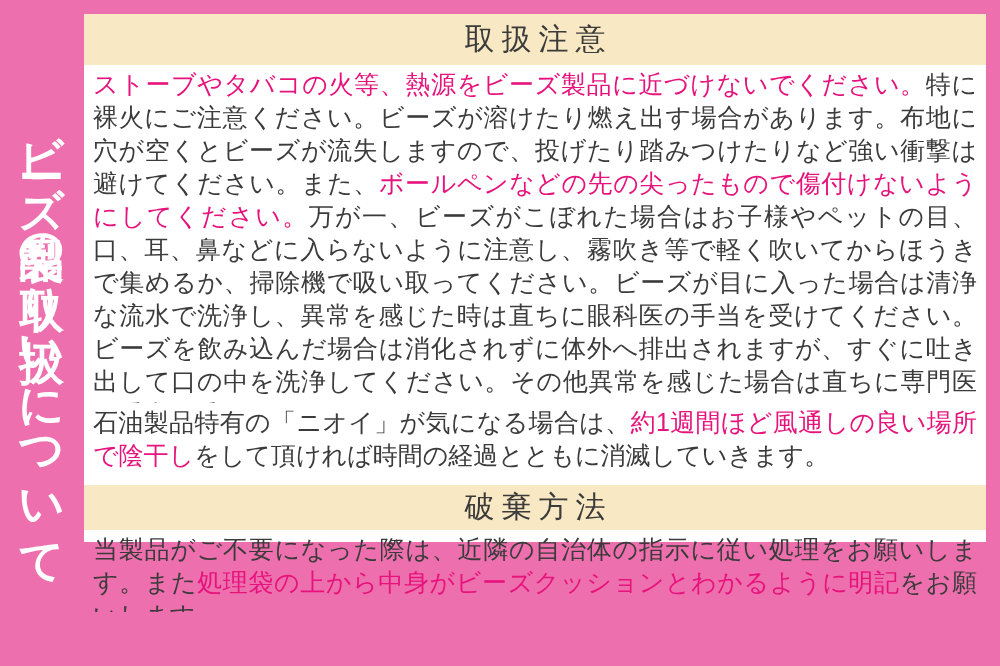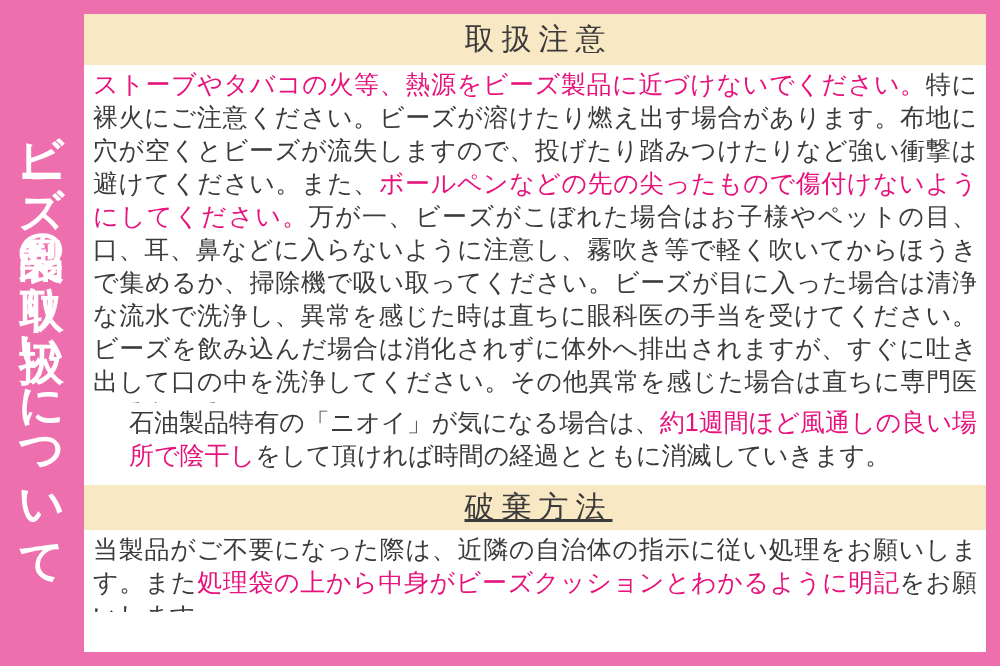--- a/index.html
+++ b/index.html
@@ -31,54 +31,54 @@
     font-size:45px;
     font-weight:700;
     letter-spacing:0px;
     line-height:1;
     white-space:nowrap;
   }
   
   .panel{
     position:absolute;
     left:84px; top:14px;
-    width:902px; height:638px;
+    width:902px; height:528px;
     background:#ffffff;
     display:flex;
     flex-direction:column;
   }
   .band{
     background: var(--band-cream);
     display:flex;
     align-items:center;
     justify-content:center;
     flex:none;
   }
   .band h2{
     font-size:30px;
     font-weight:500;
     letter-spacing:7px;
     text-indent:7px; 
     color:var(--ink);
   }
   .band.b1{ height:51px; }
   .band.b2{ height:40px; }
-  .band.b3{ height:45px;text-decoration:underline; }
+  .band.b3{ height:45px; }
   .sec-body{
     flex:none;
     padding:3px 9px 0 9px;
     font-size:25px;
     font-weight:500;
     line-height:33px;
     text-align:justify;
     overflow:hidden;
     color:var(--ink);
   }
   .sec-body.s1{ height:338px; }
-  .sec-body.s2{ height:82px;margin-left:36px; }
+  .sec-body.s2{ height:82px; }
   .sec-body.s3{ height:82px; }
   .hl{ color:var(--hl-pink); }
 </style>
 </head>
 <body>
 
 <div class="side-title">ビーズ製品の取り扱いについて</div>
 
 <div class="panel">
 

